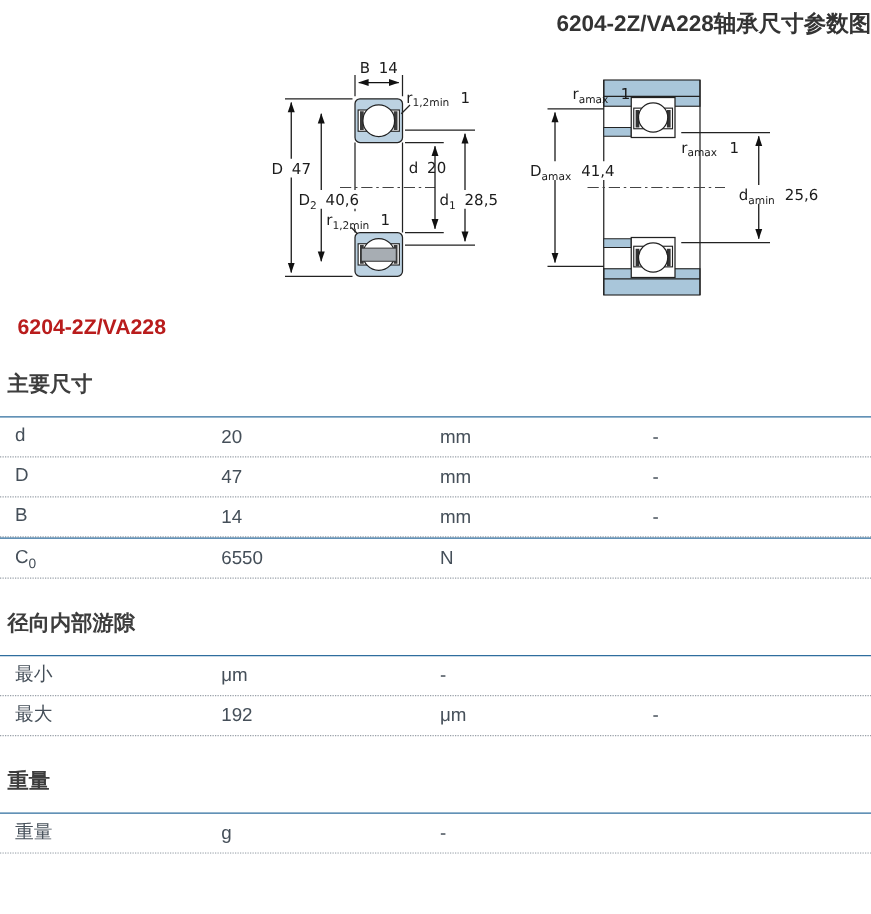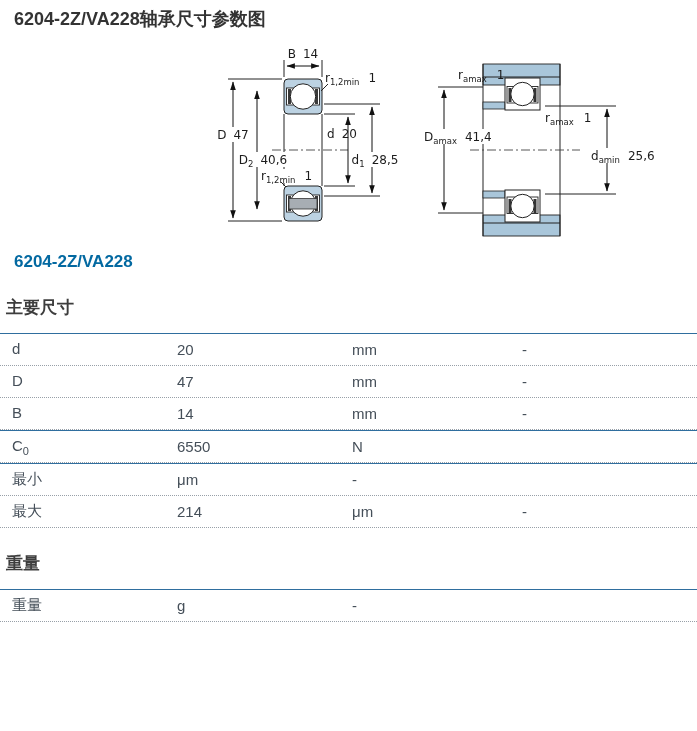--- a/index.html
+++ b/index.html
@@ -1,22 +1,22 @@
 <!DOCTYPE html>
 <html><head>
 <meta charset="utf-8">
 <style>
   html,body{margin:0;padding:0;background:#fff;}
   body{width:697px;font-family:"Liberation Sans",sans-serif;color:#454f59;}
-  .page-title{font-size:18px;font-weight:bold;color:#333;margin:8px 0 0 14px;line-height:22px;}
+  .page-title{font-size:18px;font-weight:bold;color:#333;margin:8px 0 0 14px;line-height:22px;text-align:right;}
   .diagram-wrap{margin-top:12px;}
   svg{display:block;}
   svg text{font-family:"DejaVu Sans",sans-serif;font-size:12px;fill:#1c1c1c;}
   svg .ssub{font-size:8.5px;}
-  .subtitle{font-size:17px;font-weight:bold;color:#0369a1;margin:4px 0 0 14px;line-height:21px;}
+  .subtitle{font-size:17px;font-weight:bold;color:#b91c1c;margin:4px 0 0 14px;line-height:21px;}
   .section{}
   .sec-heading{font-size:17px;font-weight:bold;color:#3d3d3d;margin:26px 0 15px 6px;line-height:20px;}
   .tbl{border-top:1px solid #2f6e9e;}
   .row{display:grid;grid-template-columns:165px 175px 170px 1fr;align-items:center;
        height:31px;border-bottom:1px dotted #98a0a8;padding-left:12px;font-size:15px;}
   .row .cell{white-space:nowrap;overflow:hidden;}
   .row sub{font-size:11px;}
   .dimline{stroke:#111;stroke-width:1;fill:none;}
   .thin{stroke:#222;stroke-width:1;fill:none;}
   .cline{stroke:#444;stroke-width:0.9;fill:none;stroke-dasharray:9 3 2 3;}
@@ -151,29 +151,30 @@
   <div class="tbl">
     <div class="row">
       <div class="cell"><span>C</span><sub>0</sub></div>
       <div class="cell">6550</div>
       <div class="cell">N</div>
     </div>
   </div>
 </div>
 
 <div class="section">
+  <h3 class="sec-heading">径向内部游隙</h3>
   <div class="tbl">
     <div class="row">
       <div class="cell"><span>最小</span><sub></sub></div>
       <div class="cell">μm</div>
       <div class="cell">-</div>
     </div>
     <div class="row">
       <div class="cell"><span>最大</span><sub></sub></div>
-      <div class="cell">214</div>
+      <div class="cell">192</div>
       <div class="cell">μm</div>
       <div class="cell">-</div>
     </div>
   </div>
 </div>
 
 <div class="section">
   <h3 class="sec-heading">重量</h3>
   <div class="tbl">
     <div class="row">

